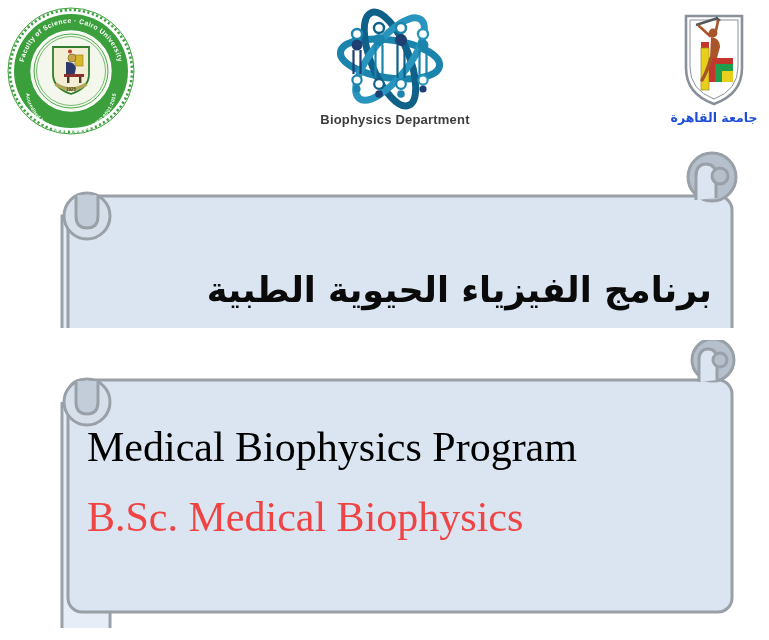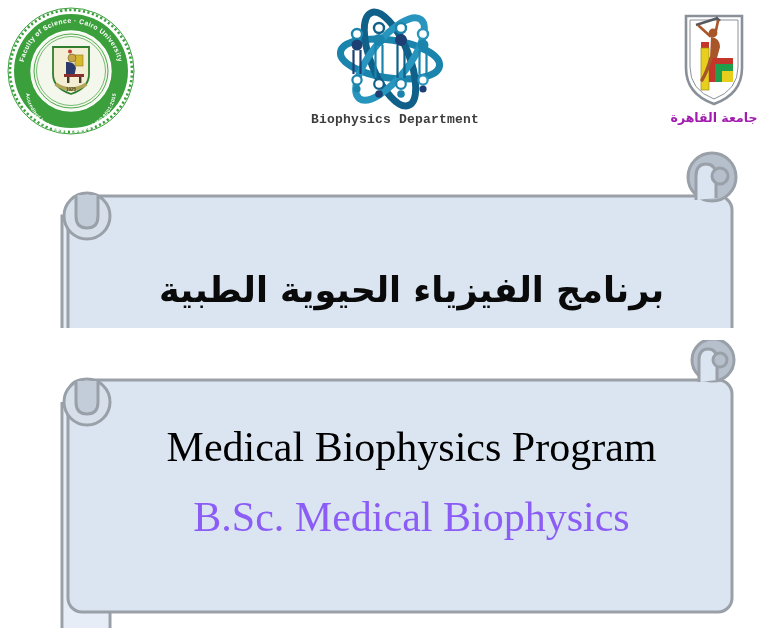--- a/index.html
+++ b/index.html
@@ -3,40 +3,40 @@
 <meta charset="utf-8">
 <style>
   html,body{margin:0;padding:0;background:#ffffff;}
   .page{
     position:relative;width:769px;height:640px;background:#ffffff;overflow:hidden;
     font-family:"Liberation Sans",sans-serif;
   }
   .logo-wrap{position:absolute;}
   .logo-caption{
     position:absolute;text-align:center;font-weight:bold;color:#3d3d3d;
-    font-family:Liberation Mono, monospace;
+    font-family:Liberation Sans, sans-serif;
   }
   .caption-biophysics{left:300px;top:112px;width:190px;font-size:13px;letter-spacing:.2px;}
-  .caption-cu{left:670px;top:110px;width:88px;font-size:12.5px;color:#a21caf;
+  .caption-cu{left:670px;top:110px;width:88px;font-size:12.5px;color:#1d4ed8;
     font-family:"DejaVu Sans",sans-serif;}
   .banner{position:absolute;left:55px;overflow:hidden;}
   .banner1{top:150px;width:705px;height:178px;}
   .banner2{top:340px;width:705px;height:292px;}
   .banner svg{position:absolute;left:0;top:0;}
-  .banner-text{position:absolute;left:44px;width:625px;text-align:center;}
+  .banner-text{position:absolute;left:32px;width:625px;}
   .arabic-title{
     top:116px;font-family:"DejaVu Sans",sans-serif;font-weight:bold;
     font-size:35px;line-height:48px;color:#0a0a0a;direction:rtl;
   }
   .en-line{
     font-family:"Liberation Serif","DejaVu Serif",serif;font-weight:normal;
     font-size:42px;line-height:50px;color:#000000;
   }
   .en-line1{top:82px;}
-  .en-line2{top:152px;color:#8b5cf6;}
+  .en-line2{top:152px;color:#ef4444;}
 </style>
 </head>
 <body>
 
 <div class="page">
 
   <div class="logo-wrap" style="left:6px;top:6px;">
     <svg width="130" height="130" viewBox="0 0 130 130">
       <g>
         <circle cx="65" cy="65" r="63" fill="#ffffff" stroke="#3ba03c" stroke-width="1"></circle>

